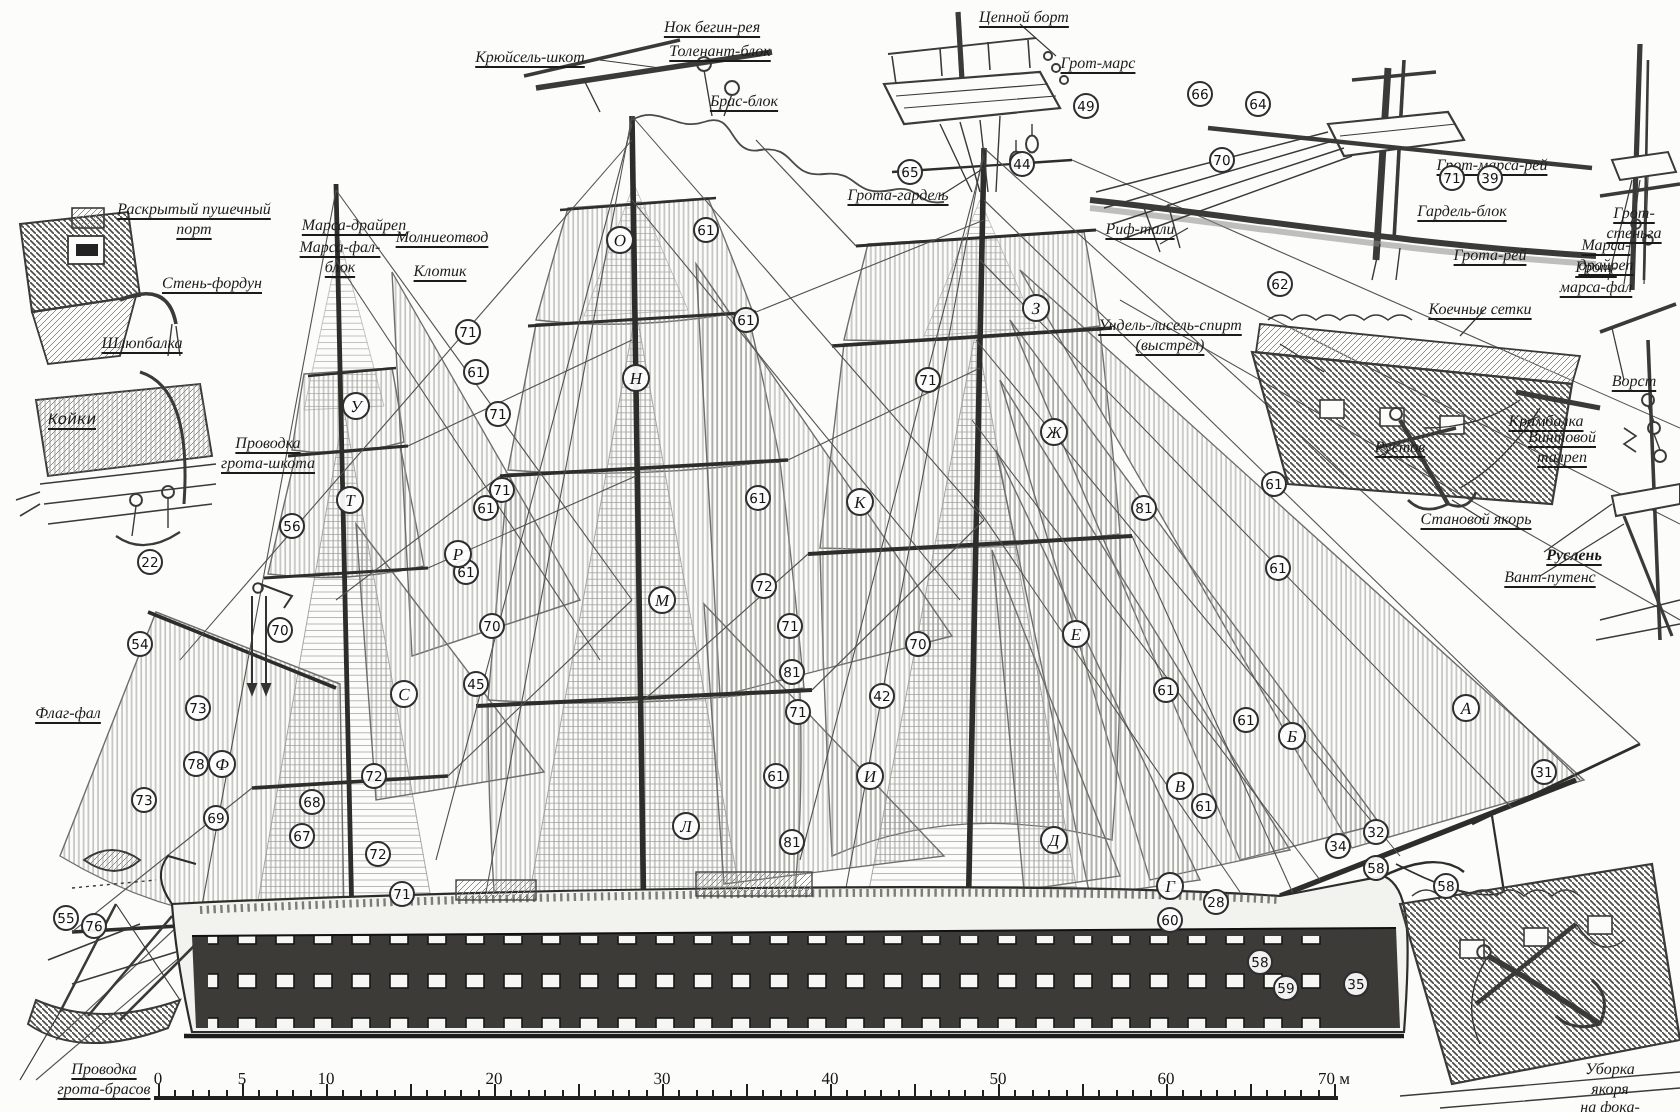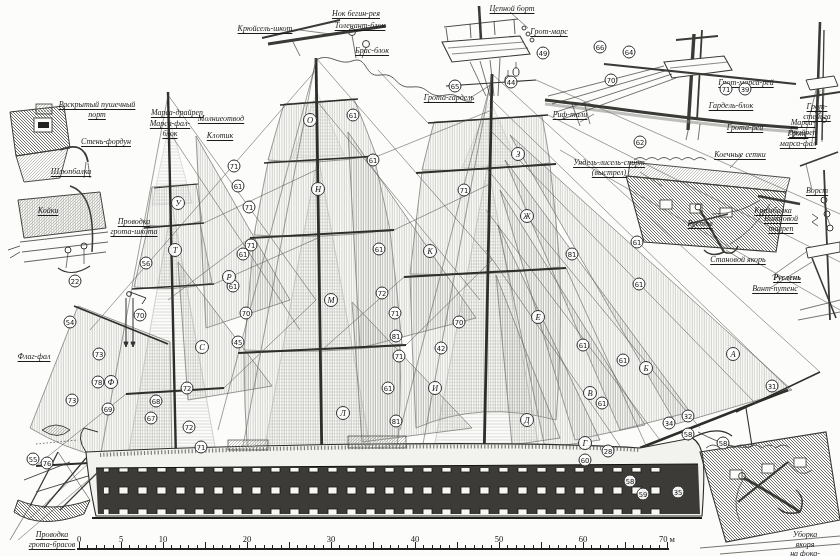--- a/index.html
+++ b/index.html
@@ -304,42 +304,42 @@
 <div id="labels-layer">
       <div class="label" style="left: 97px; top: 100px;">Раскрытый пушечный
 порт</div>
       <div class="label" style="left: 177px; top: 108px;">Марса-драйреп</div>
       <div class="label" style="left: 170px; top: 119px;">Марса-фал-
 блок</div>
       <div class="label" style="left: 221px; top: 114px;">Молниеотвод</div>
       <div class="label" style="left: 220px; top: 131px;">Клотик</div>
       <div class="label" style="left: 106px; top: 137px;">Стень-фордун</div>
       <div class="label" style="left: 71px; top: 167px;">Шлюпбалка</div>
-      <div class="label" style="left: 48px; top: 206px;">Койки</div>
+      <div class="label" style="left: 36px; top: 206px; font-family: Liberation Mono, monospace;">Койки</div>
       <div class="label" style="left: 134px; top: 217px;">Проводка
 грота-шкота</div>
       <div class="label" style="left: 34px; top: 352px; text-align: center;">Флаг-фал</div>
       <div class="label" style="left: 52px; top: 530px;">Проводка
 грота-брасов</div>
       <div class="label" style="left: 265px; top: 24px;">Крюйсель-шкот</div>
       <div class="label" style="left: 356px; top: 9px;">Нок бегин-рея</div>
       <div class="label" style="left: 360px; top: 21px;">Толенант-блок</div>
       <div class="label" style="left: 372px; top: 46px;">Брас-блок</div>
       <div class="label" style="left: 512px; top: 4px;">Цепной борт</div>
       <div class="label" style="left: 449px; top: 93px;">Грота-гардель</div>
       <div class="label" style="left: 570px; top: 110px;">Риф-тали</div>
       <div class="label" style="left: 549px; top: 27px;">Грот-марс</div>
       <div class="label" style="left: 746px; top: 78px;">Грот-марса-рей</div>
       <div class="label" style="left: 731px; top: 101px;">Гардель-блок</div>
       <div class="label" style="left: 745px; top: 123px;">Грота-рей</div>
       <div class="label" style="left: 817px; top: 102px;">Грот-стеньга</div>
       <div class="label" style="left: 803px; top: 118px;">Марса-драйреп</div>
       <div class="label" style="left: 798px; top: 129px;">Грот-марса-фал</div>
       <div class="label" style="left: 740px; top: 150px;">Коечные сетки</div>
-      <div class="label" style="left: 609px; top: 158px;">Ундель-лисель-спирт
+      <div class="label" style="left: 585px; top: 158px;">Ундель-лисель-спирт
 (выстрел)</div>
       <div class="label" style="left: 700px; top: 219px;">Рустов</div>
       <div class="label" style="left: 773px; top: 206px;">Крамбалка</div>
       <div class="label" style="left: 781px; top: 214px;">Винтовой
 талреп</div>
       <div class="label" style="left: 738px; top: 255px;">Становой якорь</div>
       <div class="label" style="left: 817px; top: 186px;">Ворст</div>
       <div class="label" style="left: 787px; top: 273px; font-weight: bold;">Руслень</div>
       <div class="label" style="left: 775px; top: 284px;">Вант-путенс</div>
       <div class="label nounder" style="left: 805px; top: 530px;">Уборка якоря

